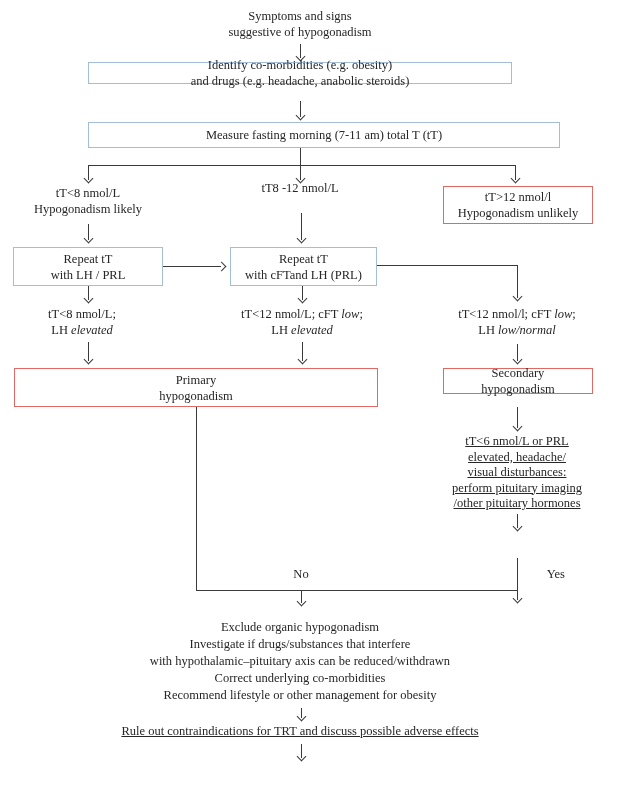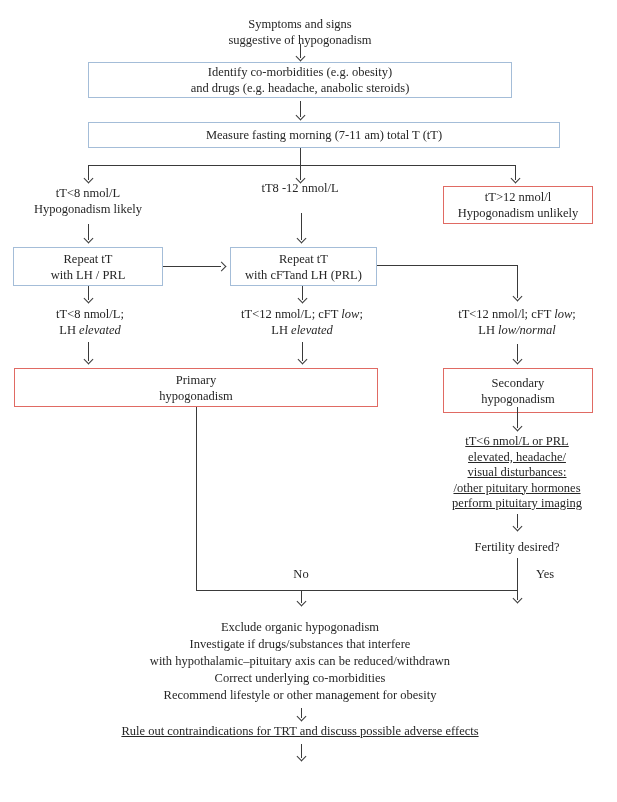--- a/index.html
+++ b/index.html
@@ -36,29 +36,29 @@
   }
   .note{line-height:15.5px;text-decoration:underline;}
   .exclude{line-height:17px;}
   i{font-style:italic;}
 </style>
 </head>
 <body>
 
 <div id="canvas">
 
-  <div class="txt" style="left:190px;top:16px;width:220px;">
+  <div class="txt" style="left:190px;top:8px;width:220px;">
     <div>Symptoms and signs</div>
     <div>suggestive of hypogonadism</div>
   </div>
 
   <div class="vl" style="left:300px;top:44px;height:14px;"></div>
   <div class="ah-down" style="left:297px;top:53px;"></div>
 
-  <div class="box blue" style="left:88px;top:62px;width:424px;height:36px;">
+  <div class="box blue" style="left:88px;top:62px;width:424px;height:22px;">
     <div>Identify co-morbidities (e.g. obesity)</div>
     <div>and drugs (e.g. headache, anabolic steroids)</div>
   </div>
 
   <div class="vl" style="left:300px;top:101px;height:16px;"></div>
   <div class="ah-down" style="left:297px;top:112px;"></div>
 
   <div class="box blue" style="left:88px;top:122px;width:472px;height:26px;">
     <div>Measure fasting morning (7-11 am) total T (tT)</div>
   </div>
@@ -103,21 +103,21 @@
 
   <div class="hl" style="left:377px;top:265px;width:141px;"></div>
   <div class="vl" style="left:517px;top:265px;height:33px;"></div>
   <div class="ah-down" style="left:514px;top:293px;"></div>
 
   <div class="vl" style="left:88px;top:286px;height:14px;"></div>
   <div class="ah-down" style="left:85px;top:295px;"></div>
   <div class="vl" style="left:302px;top:286px;height:14px;"></div>
   <div class="ah-down" style="left:299px;top:295px;"></div>
 
-  <div class="txt" style="left:10px;top:306px;width:160px;">
+  <div class="txt" style="left:2px;top:306px;width:160px;">
     <div>tT&lt;8 nmol/L;</div>
     <div><span>LH </span><i>elevated</i></div>
   </div>
   <div class="txt" style="left:212px;top:306px;width:180px;">
     <div><span>tT&lt;12 nmol/L; cFT </span><i>low</i><span>;</span></div>
     <div><span>LH </span><i>elevated</i></div>
   </div>
   <div class="txt" style="left:427px;top:306px;width:180px;">
     <div><span>tT&lt;12 nmol/l; cFT </span><i>low</i><span>;</span></div>
     <div><span>LH </span><i>low/normal</i></div>
@@ -127,46 +127,43 @@
   <div class="ah-down" style="left:85px;top:356px;"></div>
   <div class="vl" style="left:302px;top:342px;height:19px;"></div>
   <div class="ah-down" style="left:299px;top:356px;"></div>
   <div class="vl" style="left:517px;top:344px;height:17px;"></div>
   <div class="ah-down" style="left:514px;top:356px;"></div>
 
   <div class="box red" style="left:14px;top:368px;width:364px;height:39px;">
     <div>Primary</div>
     <div>hypogonadism</div>
   </div>
-  <div class="box red" style="left:443px;top:368px;width:150px;height:45px;">
+  <div class="box red" style="left:443px;top:368px;width:150px;height:26px;">
     <div>Secondary</div>
     <div>hypogonadism</div>
   </div>
 
   <div class="vl" style="left:517px;top:407px;height:21px;"></div>
   <div class="ah-down" style="left:514px;top:423px;"></div>
 
   <div class="txt note" style="left:427px;top:434px;width:180px;">
     <div>tT&lt;6 nmol/L or PRL</div>
     <div>elevated, headache/</div>
     <div>visual disturbances:</div>
+    <div>perform pituitary imaging</div>
     <div>/other pituitary hormones</div>
-    <div>perform pituitary imaging</div>
   </div>
 
   <div class="vl" style="left:517px;top:514px;height:14px;"></div>
   <div class="ah-down" style="left:514px;top:523px;"></div>
 
-  <div class="txt" style="left:437px;top:539px;width:160px;">
-    <div>Fertility desired?</div>
-  </div>
 
   <div class="vl" style="left:517px;top:558px;height:42px;"></div>
   <div class="ah-down" style="left:514px;top:595px;"></div>
-  <div class="txt" style="left:525px;top:566px;width:40px;text-align:center;">
+  <div class="txt" style="left:525px;top:566px;width:40px;text-align:right;">
     <span>Yes</span>
   </div>
 
   <div class="vl" style="left:196px;top:407px;height:184px;"></div>
   <div class="hl" style="left:196px;top:590px;width:322px;"></div>
   <div class="txt" style="left:281px;top:566px;width:40px;">
     <span>No</span>
   </div>
   <div class="vl" style="left:301px;top:591px;height:12px;"></div>
   <div class="ah-down" style="left:298px;top:598px;"></div>

